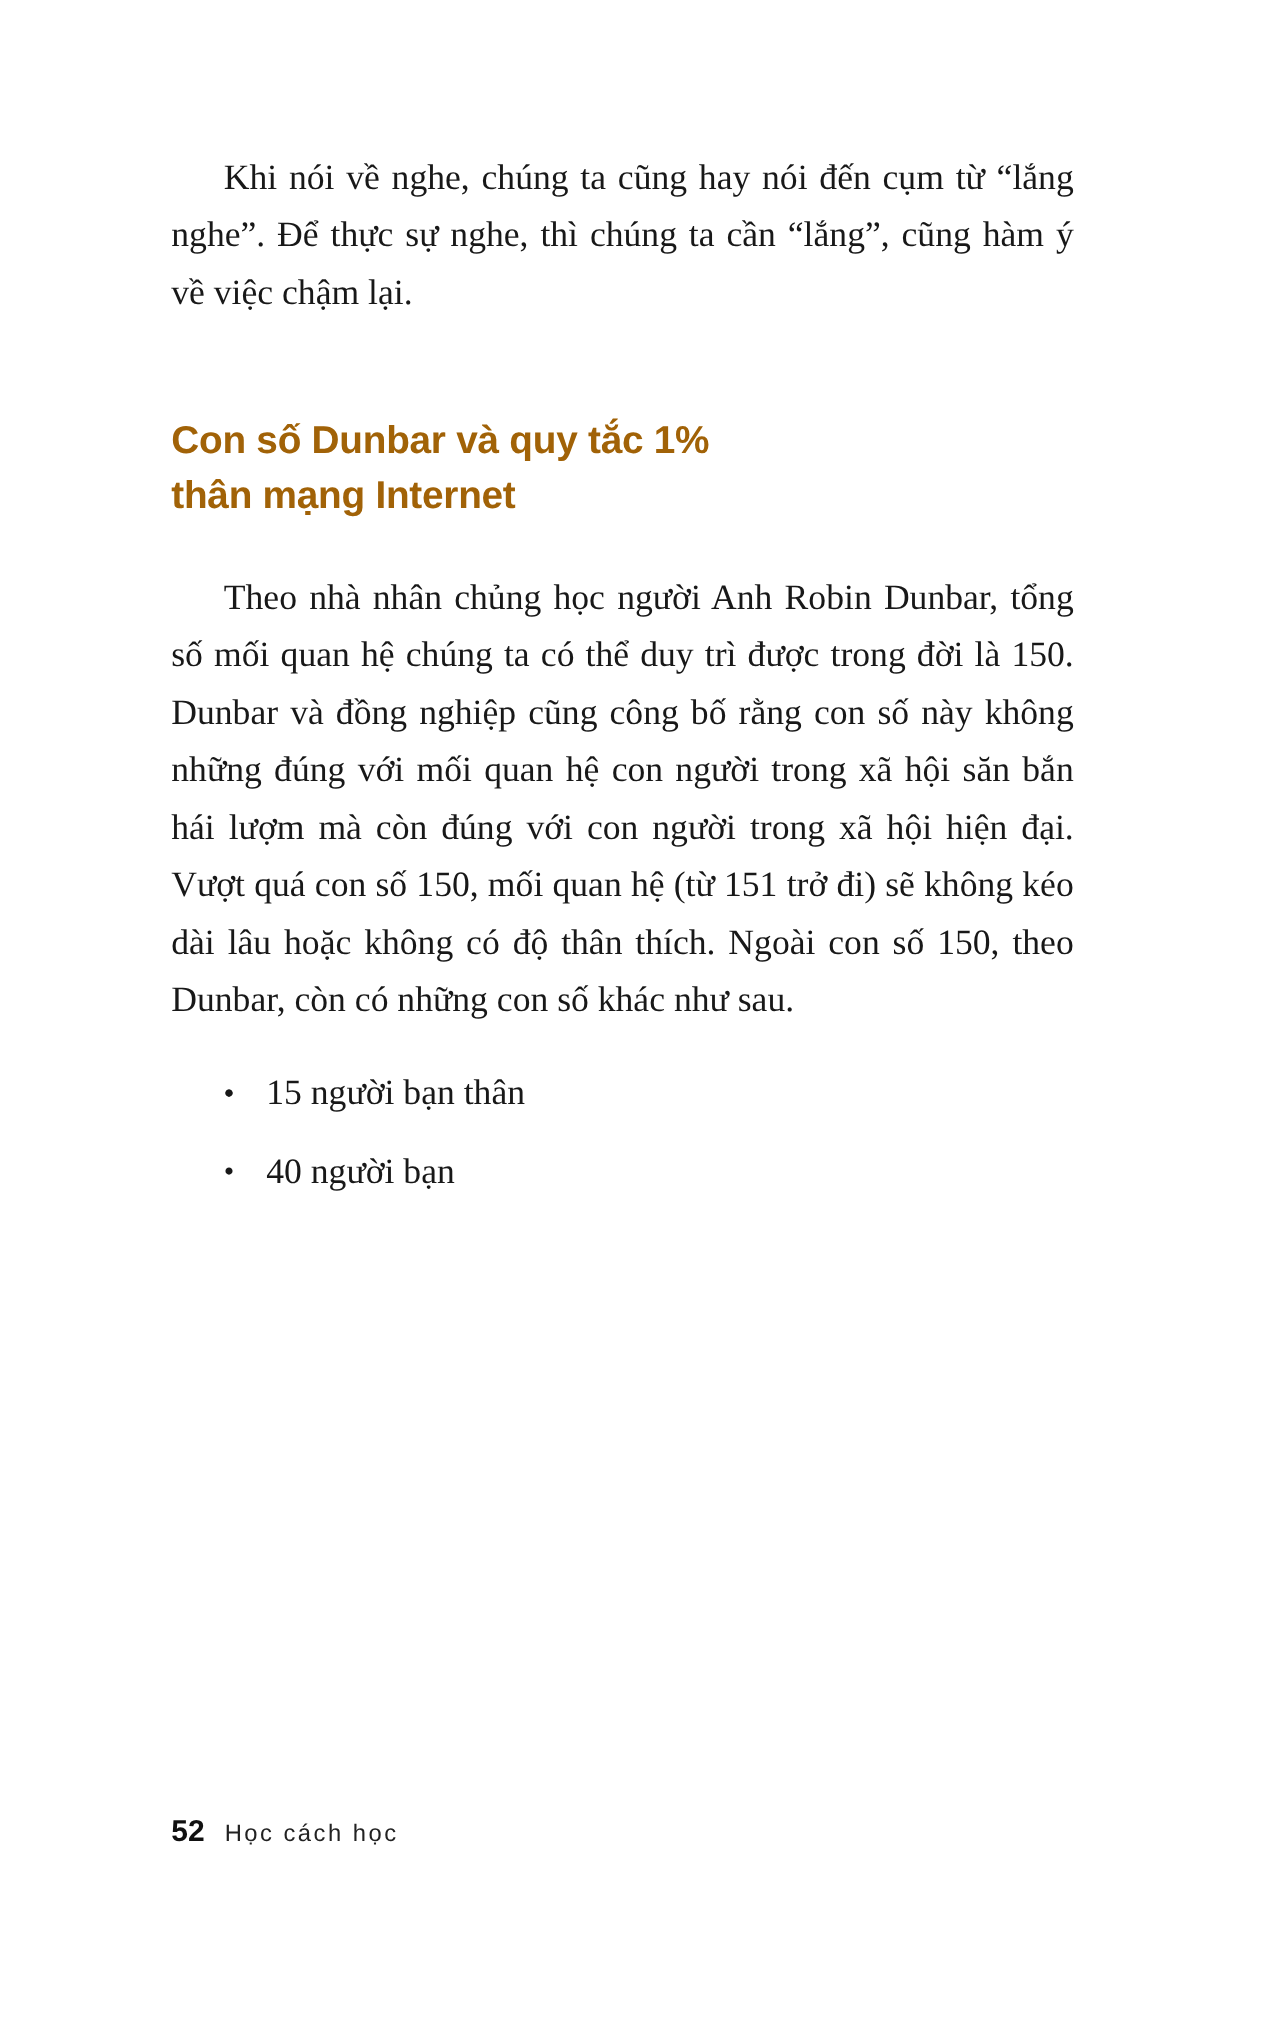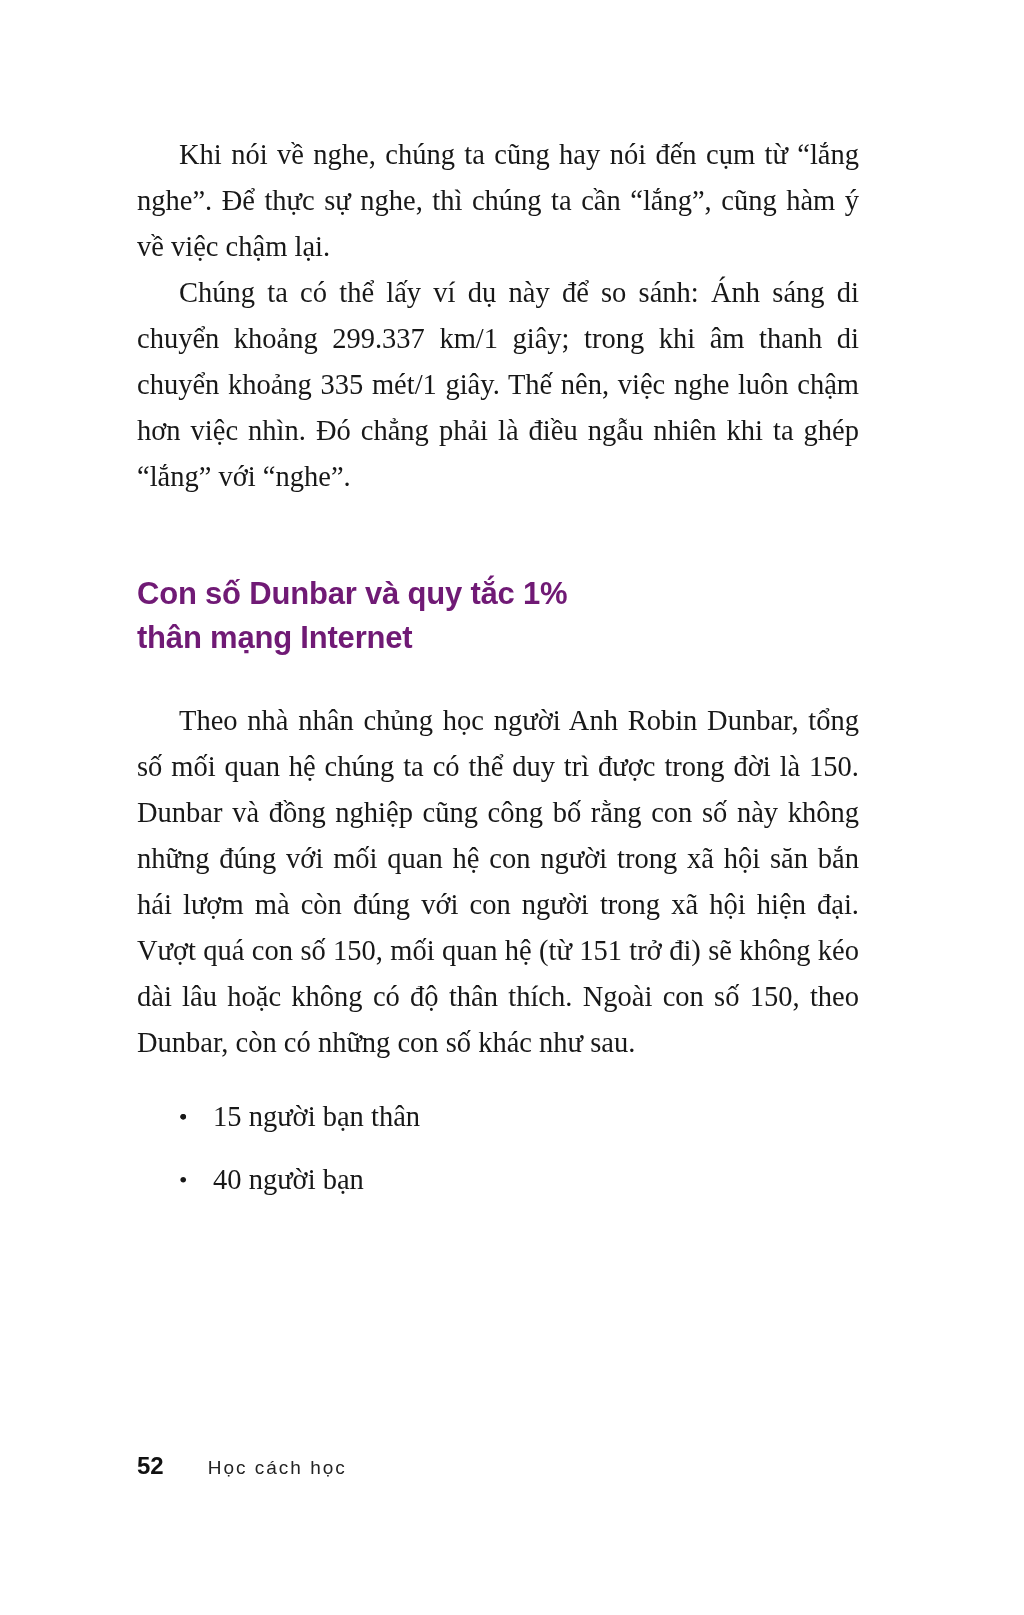--- a/index.html
+++ b/index.html
@@ -10,41 +10,41 @@
     position: relative;
     width: 1024px;
     height: 1615px;
     background: #ffffff;
     overflow: hidden;
     font-family: "Liberation Serif", serif;
     color: #181818;
   }
   .content {
     position: absolute;
-    top: 132px;
+    top: 120px;
     left: 137px;
     width: 722px;
   }
   p.body-text {
     font-size: 28.5px;
     line-height: 46px;
     text-align: justify;
     color: #181818;
   }
   p.indent {
     text-indent: 42px;
   }
   .heading {
     margin-top: 72px;
     margin-bottom: 38px;
     font-family: "Liberation Sans", "DejaVu Sans", sans-serif;
     font-weight: 700;
     font-size: 31px;
     line-height: 44px;
-    color: #701a75;
+    color: #a16207;
     letter-spacing: -0.2px;
   }
   .bullet-list {
     margin-top: 28px;
     list-style: none;
   }
   .bullet-item {
     position: relative;
     padding-left: 76px;
     font-size: 28.5px;
@@ -58,21 +58,21 @@
     top: 0;
     font-size: 24px;
     color: #181818;
   }
   .footer {
     position: absolute;
     left: 137px;
     top: 1452px;
     display: flex;
     align-items: baseline;
-    gap: 44px;
+    gap: 16px;
   }
   .page-number {
     font-family: "Liberation Sans", "DejaVu Sans", sans-serif;
     font-weight: 700;
     font-size: 24px;
     color: #111111;
   }
   .running-title {
     font-family: "Liberation Sans", "DejaVu Sans", sans-serif;
     font-size: 19px;
@@ -81,21 +81,20 @@
   }
 </style>
 </head>
 <body>
 
 <div class="page">
   <div class="content">
 
     <p class="body-text indent">Khi nói về nghe, chúng ta cũng hay nói đến cụm từ “lắng nghe”. Để thực sự nghe, thì chúng ta cần “lắng”, cũng hàm ý về việc chậm lại.</p>
 
-    <p class="body-text indent">Chúng ta có thể lấy ví dụ này để so sánh: Ánh sáng di chuyển khoảng 299.337 km/1 giây; trong khi âm thanh di chuyển khoảng 335 mét/1 giây. Thế nên, việc nghe luôn chậm hơn việc nhìn. Đó chẳng phải là điều ngẫu nhiên khi ta ghép “lắng” với “nghe”.</p>
 
     <h2 class="heading">
       <span>Con số Dunbar và quy tắc 1%</span><br>
       <span>thân mạng Internet</span>
     </h2>
 
 
     <p class="body-text indent">Theo nhà nhân chủng học người Anh Robin Dunbar, tổng số mối quan hệ chúng ta có thể duy trì được trong đời là 150. Dunbar và đồng nghiệp cũng công bố rằng con số này không những đúng với mối quan hệ con người trong xã hội săn bắn hái lượm mà còn đúng với con người trong xã hội hiện đại. Vượt quá con số 150, mối quan hệ (từ 151 trở đi) sẽ không kéo dài lâu hoặc không có độ thân thích. Ngoài con số 150, theo Dunbar, còn có những con số khác như sau.</p>
 
     <ul class="bullet-list">

